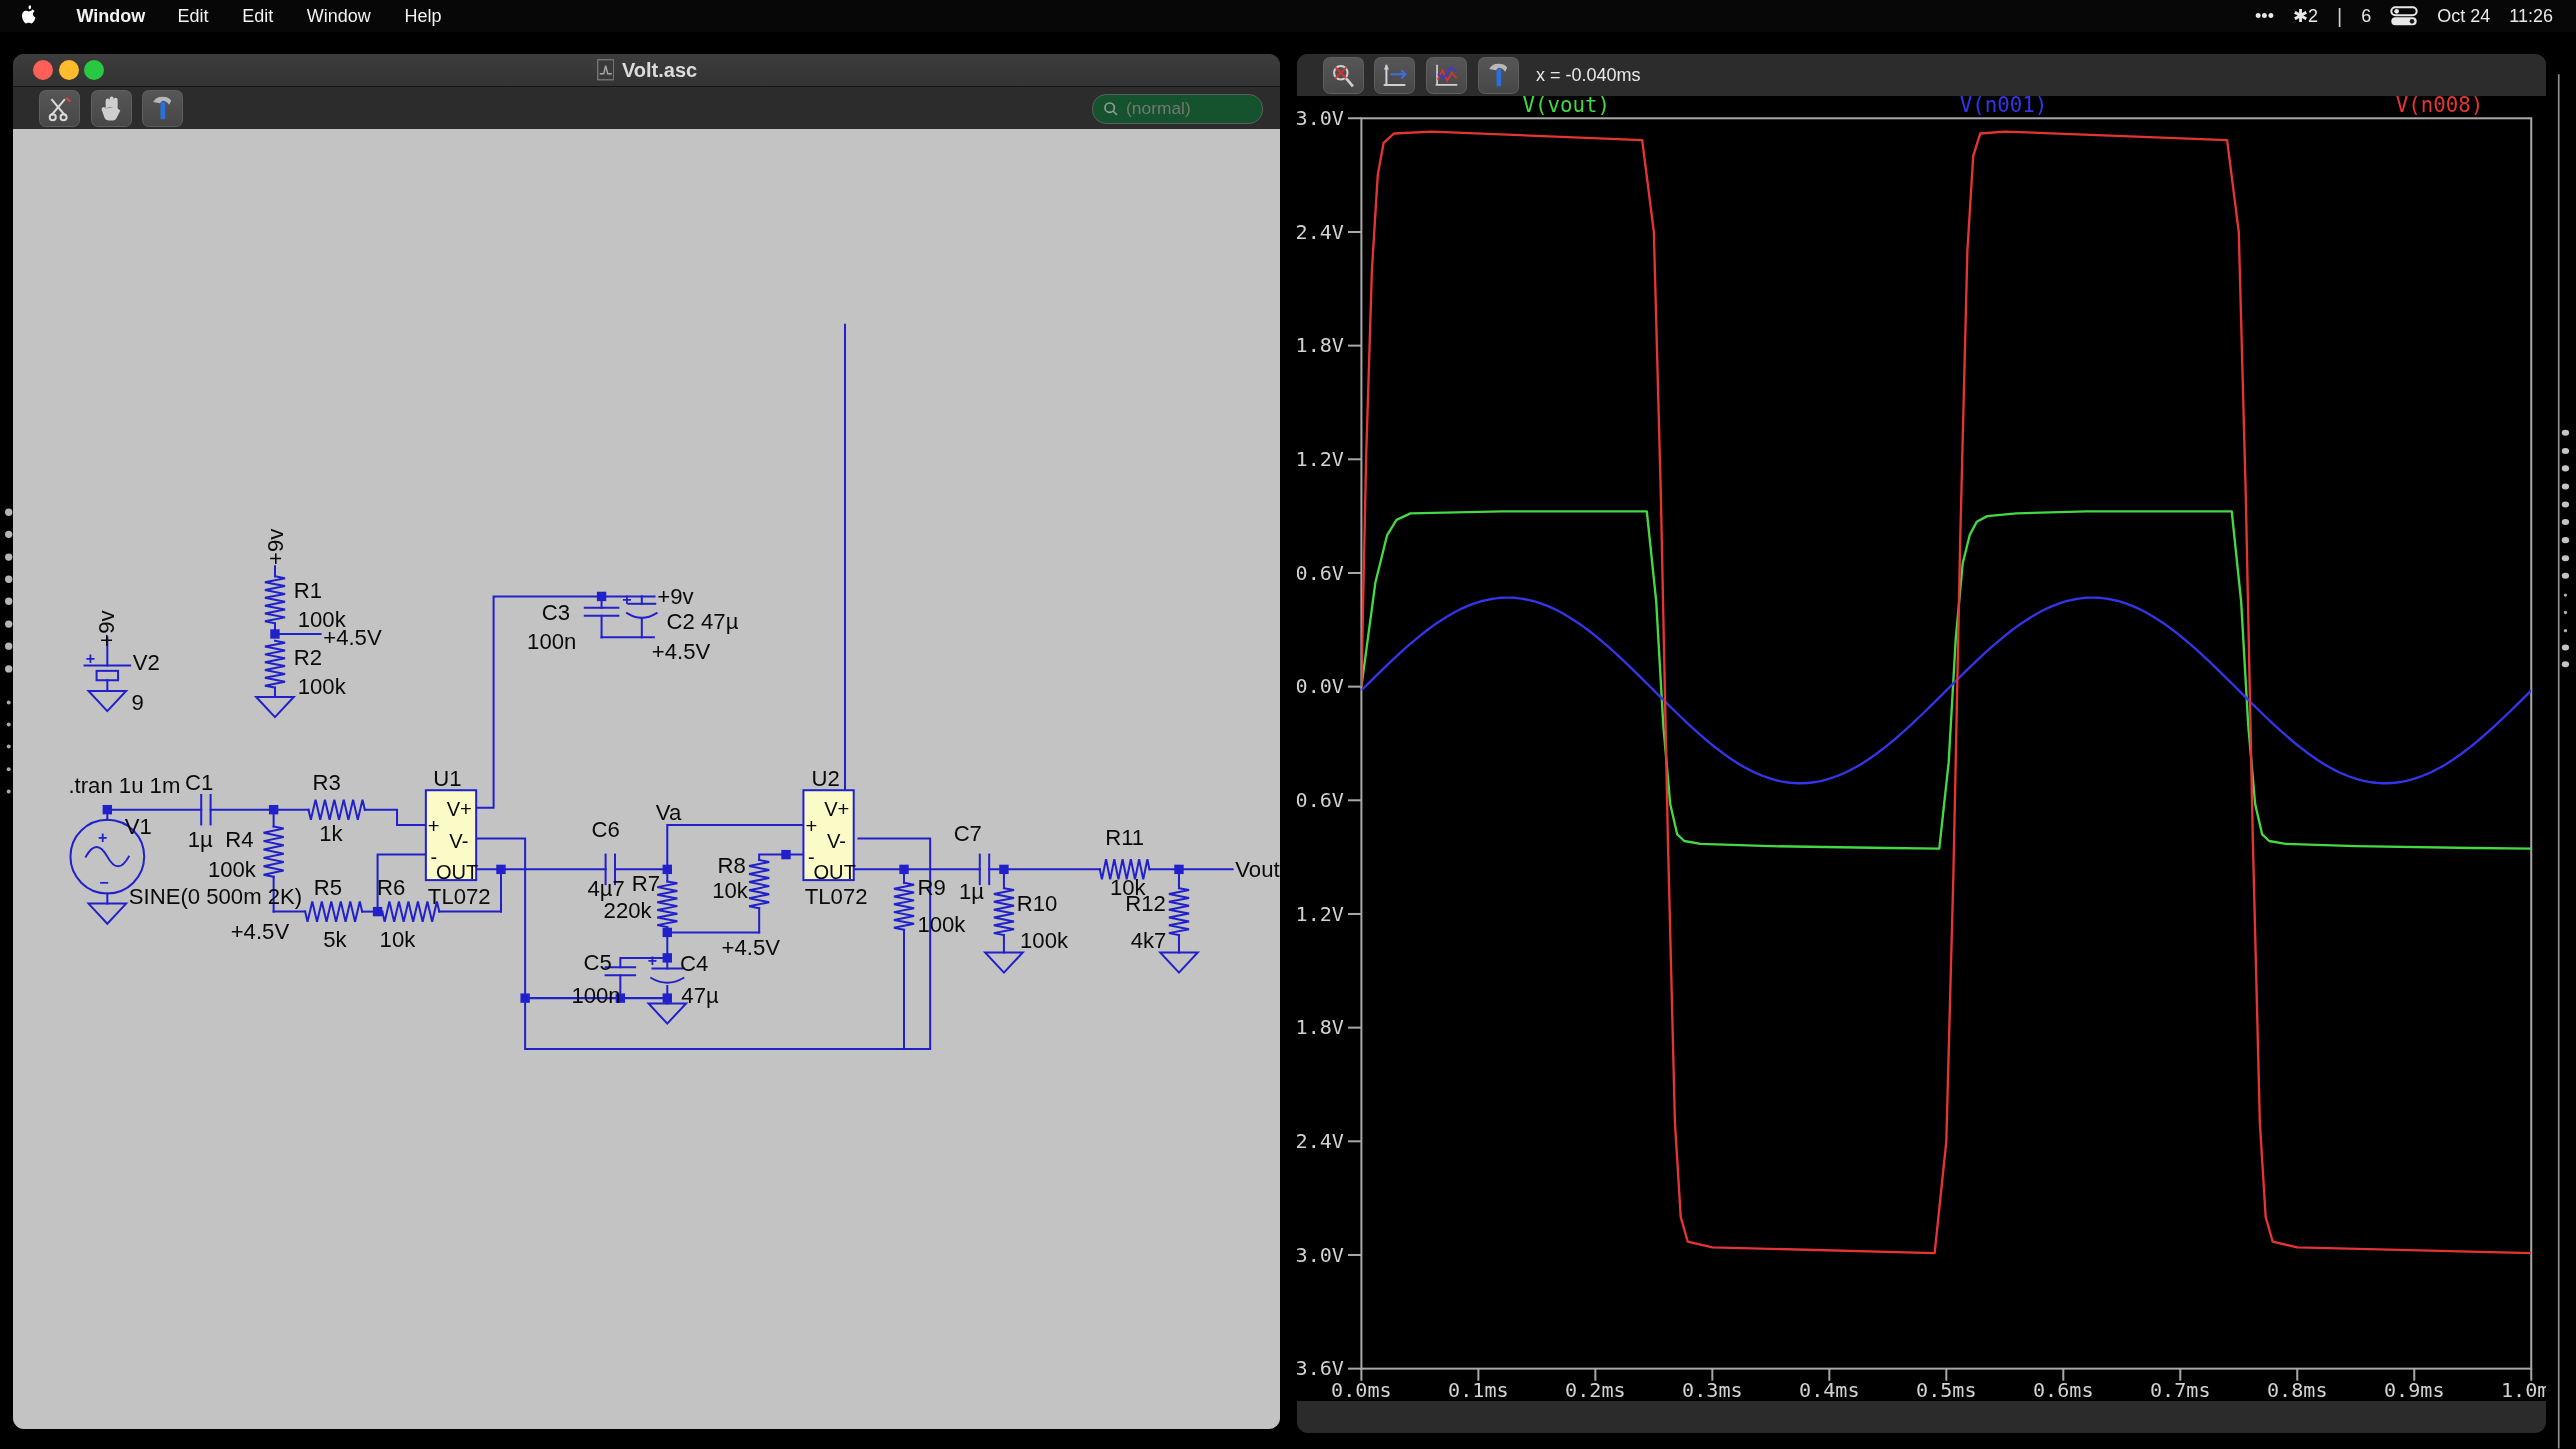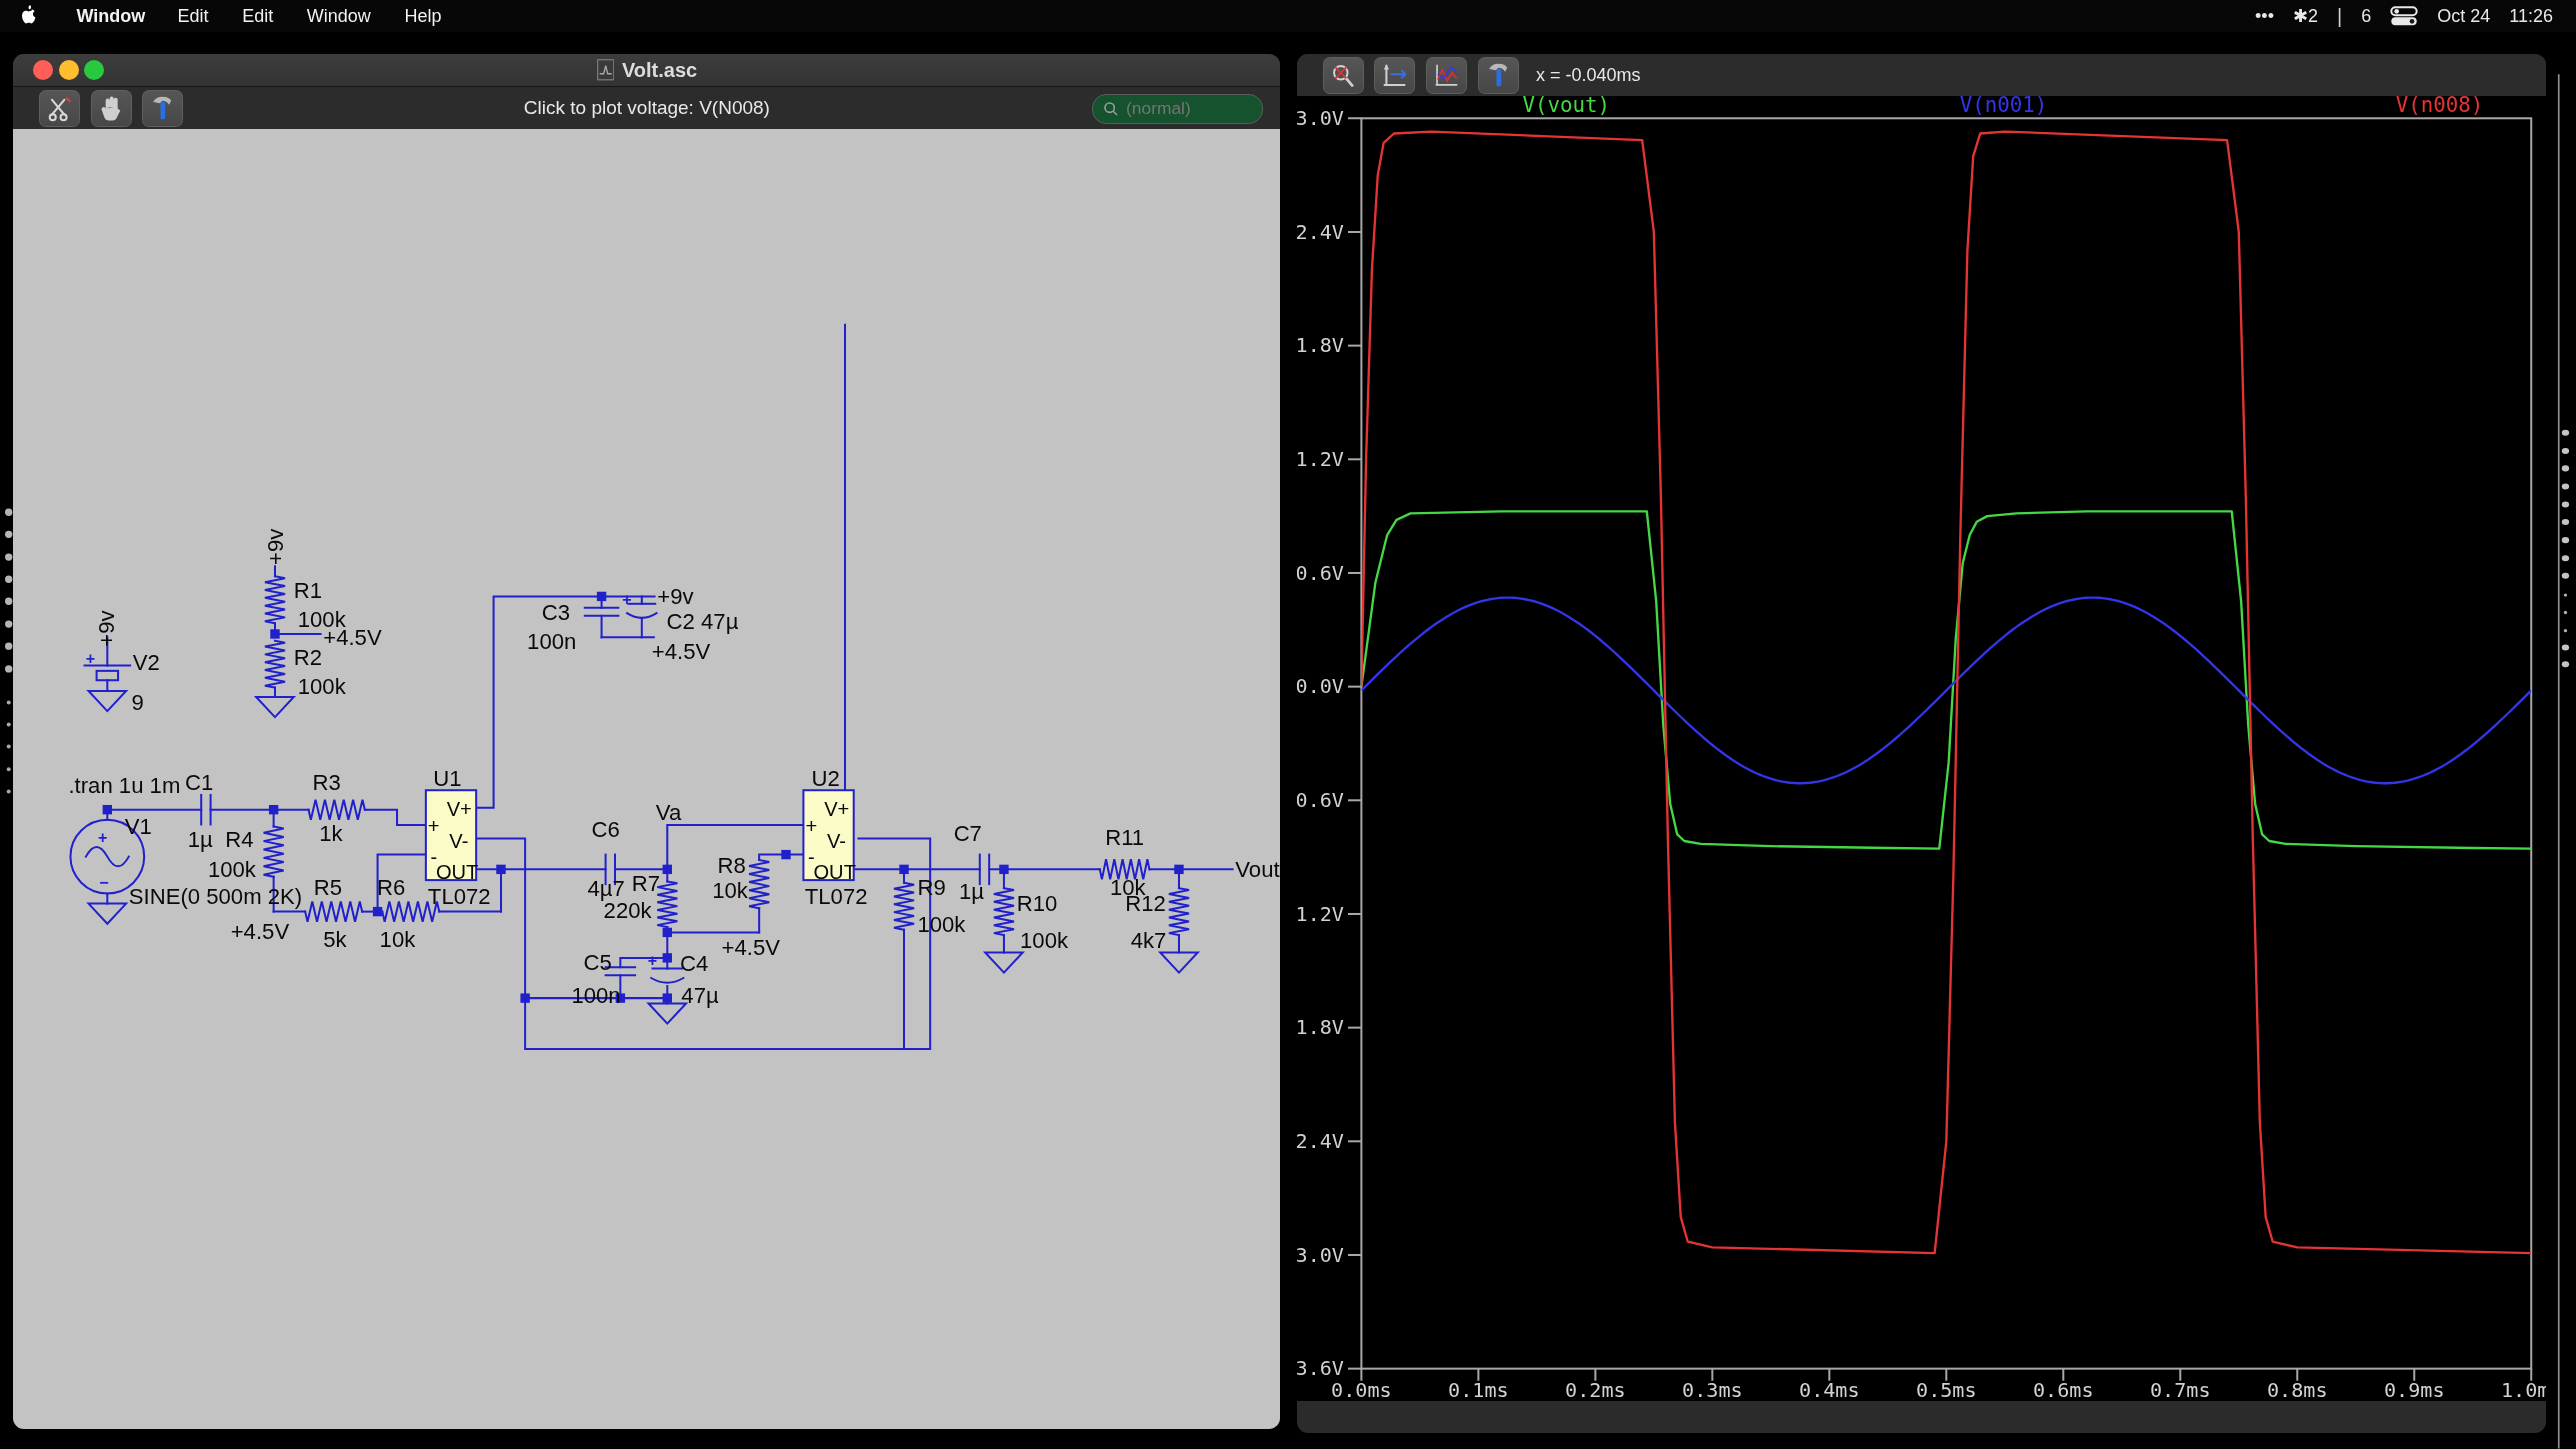--- a/index.html
+++ b/index.html
@@ -144,21 +144,20 @@
       <svg width="24" height="27" viewBox="0 0 36 40">
         <path fill="#cfcfcf" d="M10 20 V8 a3 3 0 0 1 6 0 V18 M16 18 V5 a3 3 0 0 1 6 0 V18 M22 18 V7 a3 3 0 0 1 6 0 V20 l4 3 -6 12 a6 6 0 0 1 -5 3 H15 a8 8 0 0 1 -7 -5 L4 22 a3 3 0 0 1 6 -2 z"></path>
       </svg>
     </div>
     <div class="tbtn">
       <svg width="27" height="28" viewBox="0 0 40 42">
         <path fill="#b8b8b8" d="M6 12 Q10 4 20 4 Q30 4 33 10 L30 16 Q26 10 20 10 L16 14 Z"></path>
         <rect x="17" y="12" width="7" height="26" rx="2" fill="#2a6fe0"></rect>
       </svg>
     </div>
-    <div class="statustext">Click to plot voltage: V(N008)</div>
     <div class="searchbox">
       <svg width="16" height="16" viewBox="0 0 24 24">
           <circle cx="10" cy="10" r="7" fill="none" stroke="#9a9a9a" stroke-width="2.5"></circle>
           <line x1="15" y1="15" x2="21" y2="21" stroke="#9a9a9a" stroke-width="2.5"></line>
         </svg>
       <input type="text" value="" placeholder="(normal)" style="">
     </div>
   </div>
   <div id="schem-wrap">
     <svg id="schem" width="1267" height="1301" viewBox="0 0 1888 1940">

